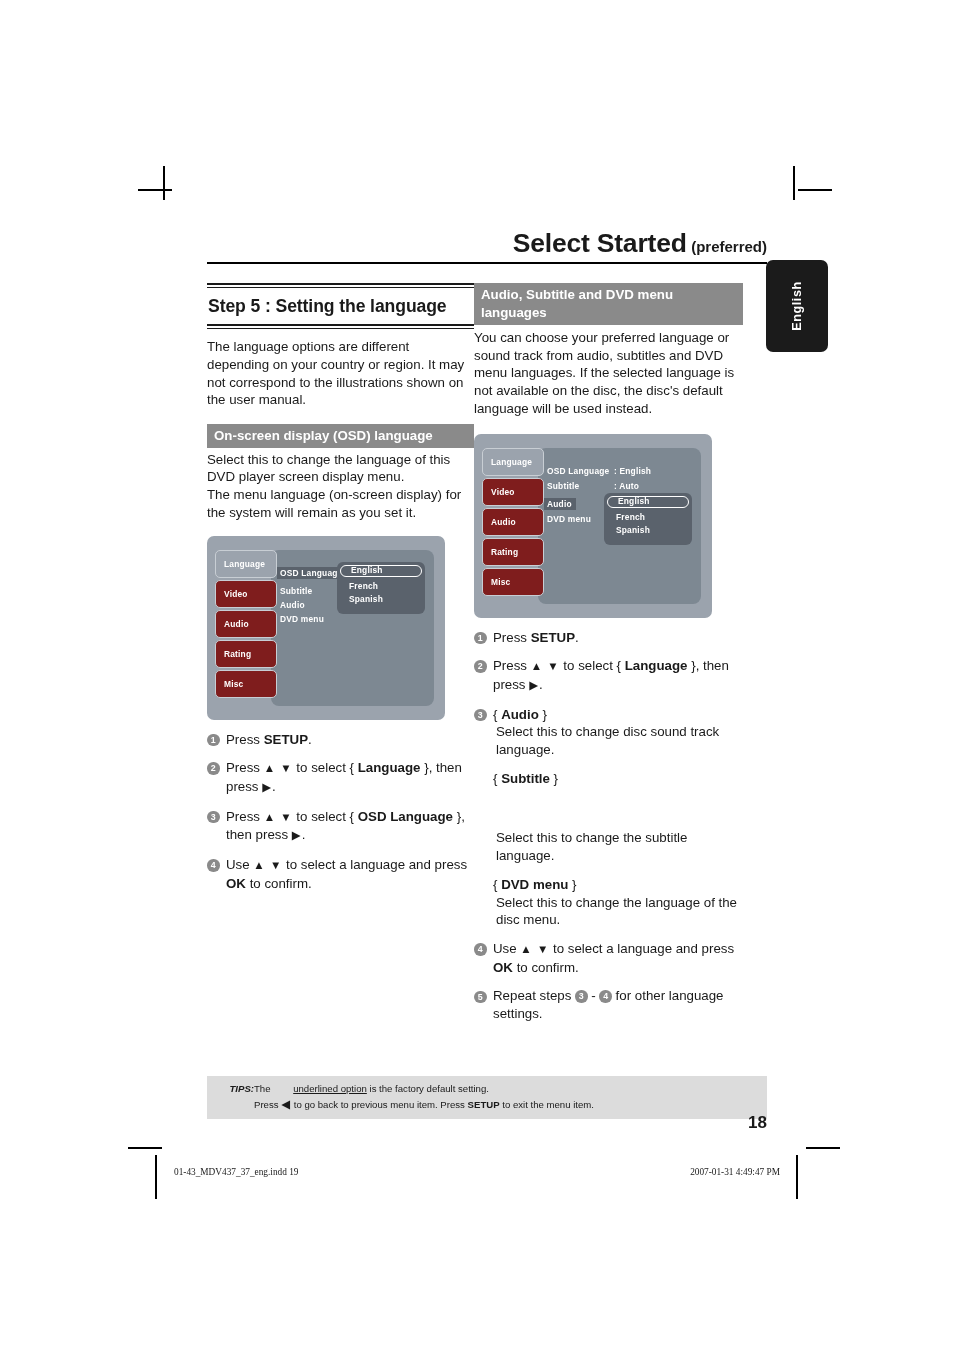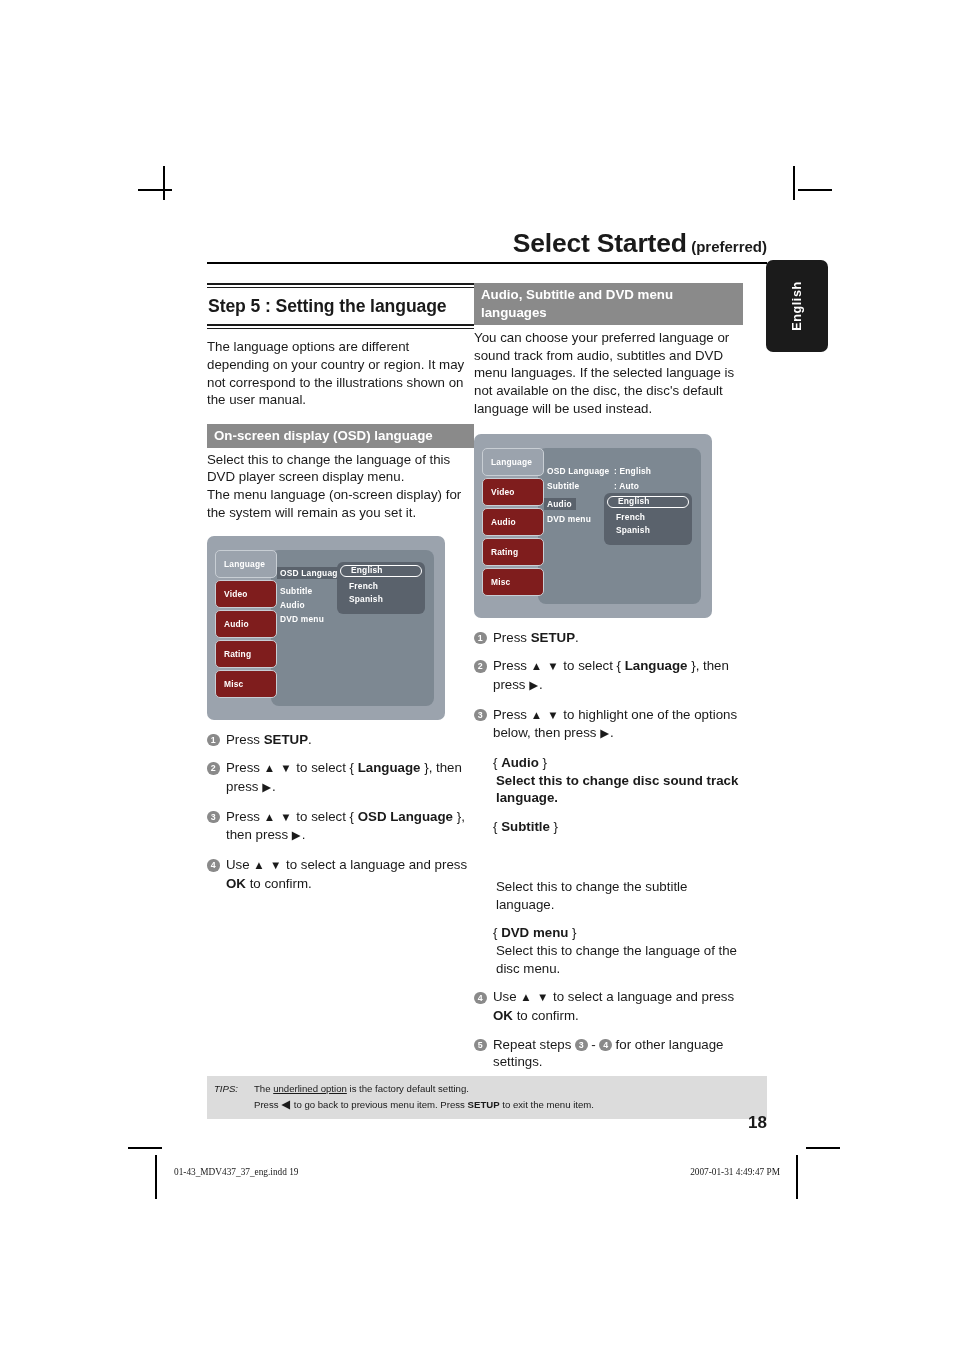--- a/index.html
+++ b/index.html
@@ -236,25 +236,26 @@
     width: 560px;
     background: #dcdcdc;
     padding: 6px 0 7px 0;
     box-sizing: border-box;
   }
   .tips-row { display: flex; font-size: 9.6px; line-height: 14.5px; }
   .tips-label {
     width: 47px;
     padding-left: 7px;
     box-sizing: border-box;
-    font-weight: normal;
+    font-weight: bold;
     font-style: italic;
+    text-align: right;
   }
   .tips-text { flex: 1; }
-  .u { text-decoration: underline; }
+  .u { text-decoration: underline; margin-left: 20px; }
 
   
   .pageno {
     position: absolute;
     left: 700px;
     top: 1113px;
     width: 67px;
     text-align: right;
     font-size: 17px;
     font-weight: bold;
@@ -410,27 +411,26 @@
         <li>
           <span class="num">1</span>
           <span>Press <b>SETUP</b>.</span>
         </li>
         <li>
           <span class="num">2</span>
           <span>Press <span class="arrow">▲ ▼</span> to select { <b>Language</b> }, then press <span class="arrow">▶</span>.</span>
         </li>
         <li>
           <span class="num">3</span>
-          <span>Press <span class="arrow">▲ ▼</span> to highlight one of the options below, then press <span class="arrow">▶</span>.</span>
         </li>
       </ol>
 
       <div class="sub-opt">
         <div>{ <span class="opt-name">Audio</span> }</div>
-        <div style="padding-left:3px;font-weight:bold;">Select this to change disc sound track language.</div>
+        <div style="padding-left:3px;">Select this to change disc sound track language.</div>
       </div>
       <div class="sub-opt">
         <div>{ <span class="opt-name">Subtitle</span> }</div>
         <div style="padding-left:3px;margin-top:42px;">Select this to change the subtitle language.</div>
       </div>
       <div class="sub-opt">
         <div>{ <span class="opt-name">DVD menu</span> }</div>
         <div style="padding-left:3px;">Select this to change the language of the disc menu.</div>
       </div>
 

